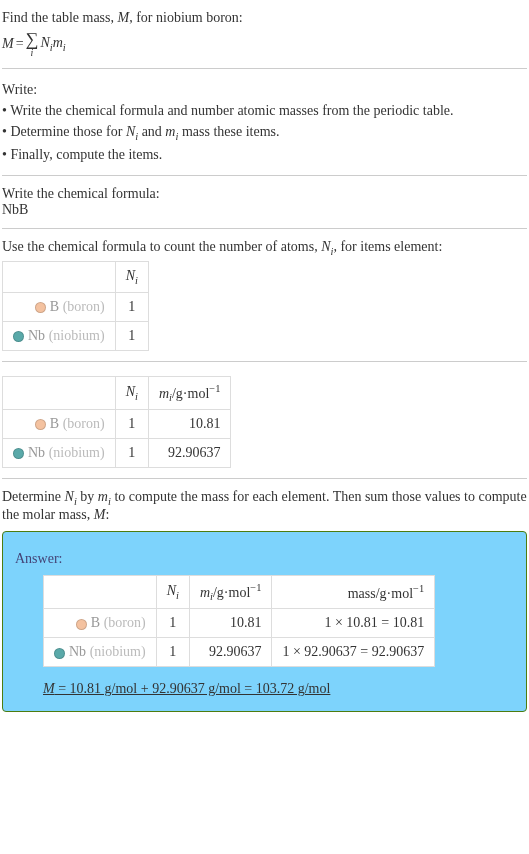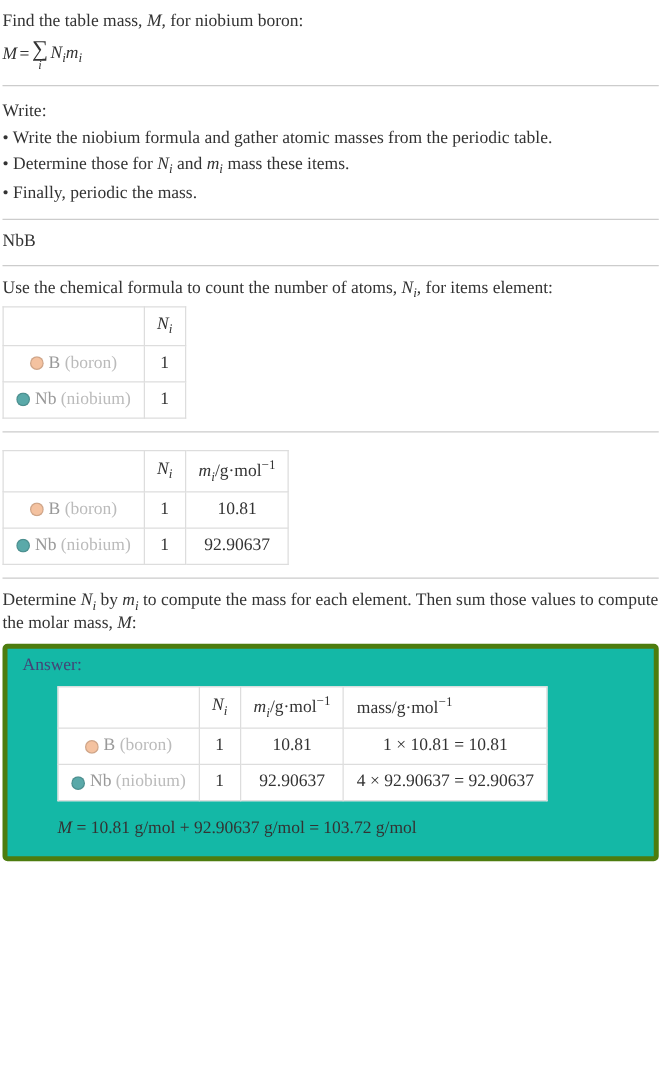--- a/index.html
+++ b/index.html
@@ -54,25 +54,25 @@
     sup {
       font-size: 0.75em;
     }
     table {
       border-collapse: collapse;
       margin-top: 4px;
     }
     th, td {
       border: 1px solid #ddd;
       padding: 6px 10px;
-      text-align: center;
+      text-align: right;
       font-weight: normal;
     }
     th {
-      text-align: left;
+      text-align: right;
     }
     td.center {
       text-align: center;
     }
     .element-cell {
       color: #999;
       white-space: nowrap;
     }
     .swatch {
       display: inline-block;
@@ -81,41 +81,42 @@
       border-radius: 50%;
       margin-right: 4px;
       vertical-align: middle;
       border: 1px solid rgba(0,0,0,0.15);
     }
     .swatch.pink { background: #f4c2a0; }
     .swatch.teal { background: #5aa9a9; }
     .el-sym { color: #999; }
     .el-name { color: #bbb; }
     .answer-box {
-      background: #14b8a6;
-      border: 4px solid #4d7c0f;
+      background: #7dd3fc;
+      border: 1px solid #4d7c0f;
       border-radius: 4px;
-      padding: 6px 12px 14px;
+      padding: 19px 12px 14px;
       margin-top: 4px;
     }
     .answer-label {
       color: #447;
       margin-bottom: 8px;
     }
     .answer-box table {
       background: #fff;
       margin-left: 28px;
     }
     .answer-box table th,
     .answer-box table td {
       border: 1px solid #ddd;
     }
     .final-eq {
       margin-top: 14px;
       margin-left: 28px;
+      text-decoration: underline;
     }
     .prompt-line {
       line-height: 1.4;
     }
     .plan-list {
       line-height: 1.5;
     }
   </style>
 </head>
 <body>
@@ -134,30 +135,31 @@
     <span class="math">
       <span>N</span><sub>i</sub><span>m</span><sub>i</sub>
     </span>
   </div>
 </div>
 
 <hr class="divider">
 
 <div class="section plan-list">
   <div>Write:</div>
-  <div>• Write the niobium formula and gather atomic masses from the periodic table.</div>
+  <div>• Write the chemical formula and number atomic masses from the periodic table.</div>
   <div>
     <span>• Determine those for </span><span class="math">N</span><sub>i</sub><span> and </span><span class="math">m</span><sub>i</sub><span> mass these items.</span>
   </div>
-  <div>• Finally, periodic the mass.</div>
-</div>
-
-<hr class="divider">
-
-<div class="section">
+  <div>• Finally, compute the items.</div>
+</div>
+
+<hr class="divider">
+
+<div class="section">
+  <div>Write the chemical formula:</div>
   <div>NbB</div>
 </div>
 
 <hr class="divider">
 
 <div class="section">
   <div>
     <span>Use the chemical formula to count the number of atoms, </span><span class="math">N</span><sub>i</sub><span>, for items element:</span>
   </div>
   <table>
@@ -223,20 +225,20 @@
     <tr>
       <td class="element-cell"><span class="swatch pink"></span><span class="el-sym">B</span> <span class="el-name">(boron)</span></td>
       <td class="center">1</td>
       <td>10.81</td>
       <td>1 × 10.81 = 10.81</td>
     </tr>
     <tr>
       <td class="element-cell"><span class="swatch teal"></span><span class="el-sym">Nb</span> <span class="el-name">(niobium)</span></td>
       <td class="center">1</td>
       <td>92.90637</td>
-      <td>4 × 92.90637 = 92.90637</td>
+      <td>1 × 92.90637 = 92.90637</td>
     </tr>
   </tbody>
     </table>
   <div class="final-eq">
     <span class="math">M</span><span> = 10.81 g/mol + 92.90637 g/mol = 103.72 g/mol</span>
   </div>
 </div>
 
 </body></html>

